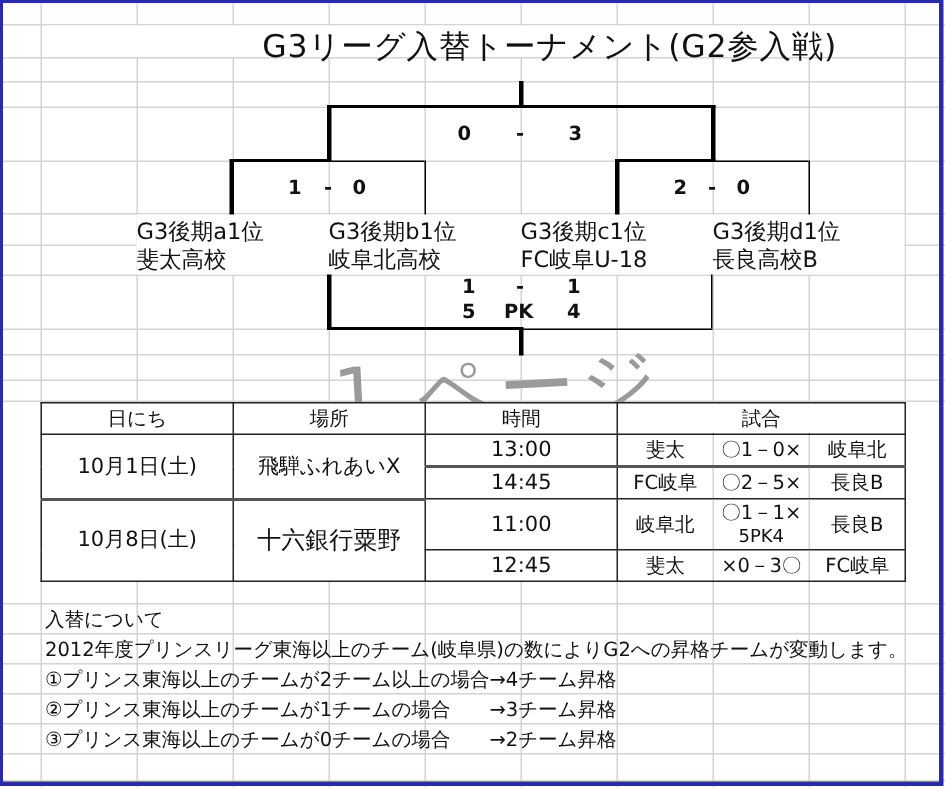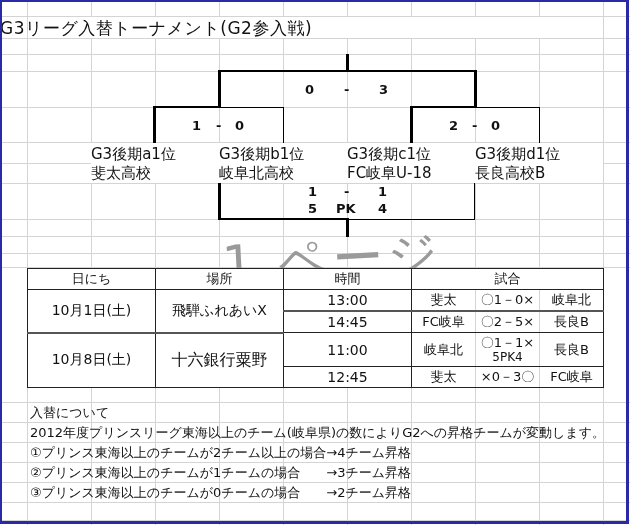--- a/index.html
+++ b/index.html
@@ -8,21 +8,21 @@
     background:#fff;
     font-family:"DejaVu Sans","Liberation Sans",sans-serif;
     color:#111;
   }
   #frame{position:absolute;left:0;top:0;width:624px;height:519px;border:3px solid #2a2aa8;border-left-width:2px;border-top-width:2px;pointer-events:none;z-index:20;}
   .vg{position:absolute;top:0;width:1px;height:525px;background:#d4d4d4;}
   .hg{position:absolute;left:0;height:1px;width:630px;background:#d4d4d4;}
   .wh{position:absolute;background:#fff;}
   .bl{position:absolute;background:#000;}
   .t{position:absolute;white-space:nowrap;}
-  #title{left:0;width:558px;top:17px;font-size:17px;text-align:left;letter-spacing:0.5px;}
+  #title{left:0;width:558px;top:17px;font-size:21px;text-align:right;letter-spacing:0.5px;}
   .score{font-size:13px;font-weight:bold;}
   .team{font-size:15px;text-align:left;width:128px;}
   #watermark{left:222px;top:226px;font-size:50px;color:#9a9a9a;letter-spacing:4px;z-index:5;transform:rotate(-3deg);}
   table#sched{position:absolute;left:27px;top:268px;border-collapse:collapse;z-index:6;background:#fff;font-size:13px;}
   #sched td{border:1px solid #222;padding:0;text-align:center;height:20px;}
   #sched td.sub{border-left:1px solid #d4d4d4;border-right:1px solid #d4d4d4;}
   #sched td.subl{border-right:1px solid #d4d4d4;}
   #sched td.subr{border-left:1px solid #d4d4d4;}
   #sched tr.thick td{border-bottom:2px solid #555;}
   .notes{position:absolute;left:30px;font-size:13px;white-space:nowrap;}

